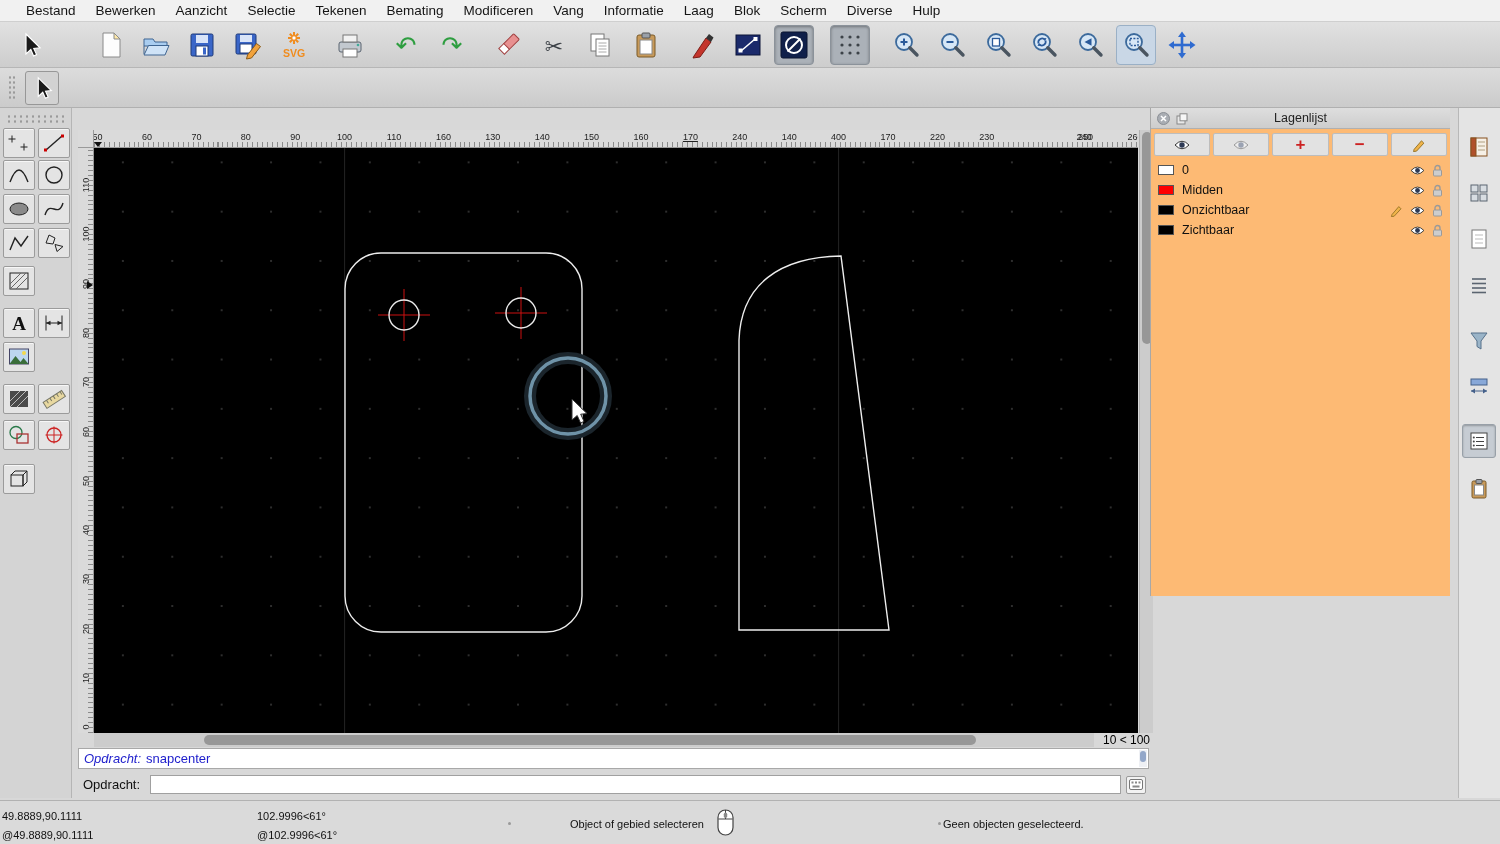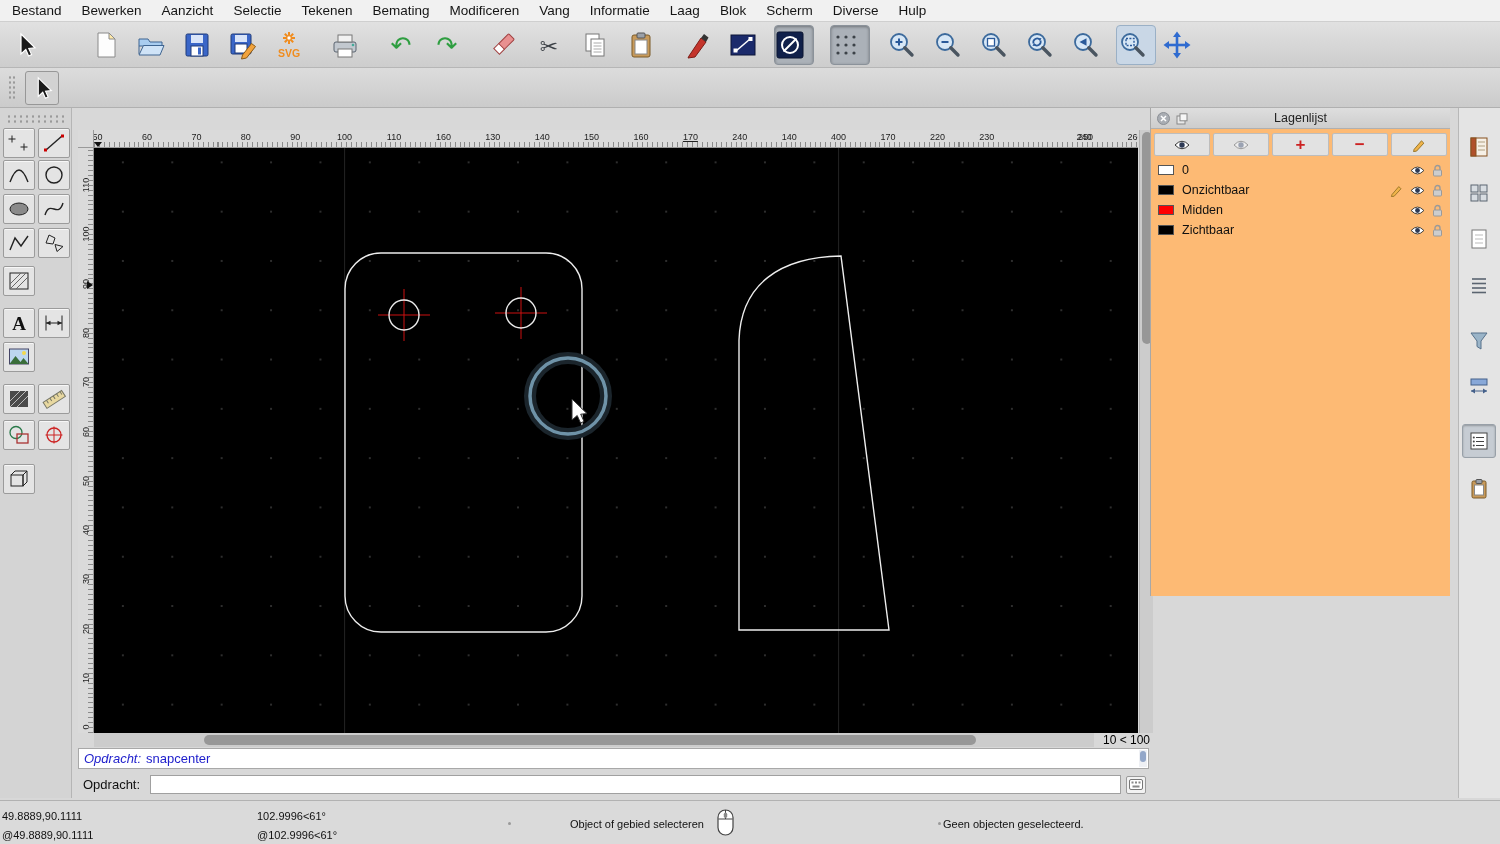--- a/index.html
+++ b/index.html
@@ -1,27 +1,27 @@
 <!DOCTYPE html>
 <html><head>
 <meta charset="utf-8">
 <style>
 *{margin:0;padding:0;box-sizing:border-box}
 html,body{background:#d8d8d8}
 body{font-family:"Liberation Sans",sans-serif}
 #root{position:relative;width:1500px;height:844px;overflow:hidden;background:#d8d8d8;font-size:13px;color:#111}
 
 
-.menubar{position:absolute;left:0;top:0;width:1500px;height:22px;background:#f1f1f1;border-bottom:1px solid #cfcfcf;display:flex;align-items:center;padding-left:2px}
+.menubar{position:absolute;left:0;top:0;width:1500px;height:22px;background:#f1f1f1;border-bottom:1px solid #cfcfcf;display:flex;align-items:center;padding-left:16px}
 .mitem{padding:0 10px;font-size:13.5px;color:#151515;line-height:21px;cursor:default}
 
 
 .toolbar1{position:absolute;left:0;top:22px;width:1500px;height:46px;background:linear-gradient(#e1e1e1,#cdcdcd);border-bottom:1px solid #b6b6b6}
 .tbrow{display:flex;align-items:center;height:100%;padding-left:10px}
-.tbtn{width:40px;height:40px;margin-right:6px;display:flex;align-items:center;border-radius:4px;flex:0 0 auto}
+.tbtn{width:40px;height:40px;margin-right:6px;display:flex;align-items:center;justify-content:center;border-radius:4px;flex:0 0 auto}
 .tbtn.pressed{background:#abb1b8;box-shadow:inset 0 1px 3px rgba(0,0,0,.35);border:1px solid #8b929a}
 .tbtn.hl{background:#c9d7e6;border:1px solid #9ab0c6}
 .tsep{width:10px;flex:0 0 auto}
 .toolbar2{position:absolute;left:0;top:68px;width:1500px;height:40px;background:linear-gradient(#dcdcdc,#cbcbcb);border-bottom:1px solid #b0b0b0;display:flex;align-items:center}
 .grip{width:7px;height:26px;margin-left:8px;background-image:radial-gradient(circle,#9a9a9a 1px,transparent 1.3px);background-size:4px 5px}
 .tool-active{width:34px;height:34px;margin-left:10px;border:1px solid #979797;border-radius:3px;background:#d2d2d2;display:flex;align-items:center;justify-content:center}
 
 
 .palette{position:absolute;left:0;top:108px;width:72px;height:690px;background:#d4d4d4;border-right:1px solid #b5b5b5}
 .phandle{position:absolute;left:6px;top:6px;width:60px;height:10px;background-image:radial-gradient(circle,#9a9a9a 1px,transparent 1.3px);background-size:6px 5px}
@@ -630,43 +630,43 @@
             </svg>
           </span>
           <span class="lic">
             <svg width="11" height="13" viewBox="0 0 11 13">
               <path d="M3 6 V4 a2.5 2.5 0 0 1 5 0 V6" fill="none" stroke="#9a9a9a" stroke-width="1.4"></path>
               <rect x="1.5" y="6" width="8" height="6" rx="1" fill="#cdcdcd" stroke="#9a9a9a"></rect>
             </svg>
           </span>
         </div>
         <div class="lrow">
-          <span class="lswatch" style="background: rgb(0, 0, 0);"></span>
-          <span class="lname">Onzichtbaar</span>
-          <span class="lic">
-            <svg width="13" height="13" viewBox="0 0 13 13">
-              <path d="M2 10.5 L8.8 2.6 L11 4.8 L4.2 12.2 L1.4 12.6 Z" fill="#f0b44a" stroke="#8a6a20" stroke-width="0.8"></path>
-            </svg>
-          </span>
+          <span class="lswatch" style="background: rgb(255, 0, 0);"></span>
+          <span class="lname">Midden</span>
           <span class="lic">
             <svg width="15" height="11" viewBox="0 0 16 12">
               <path d="M1 6 Q8 -1.5 15 6 Q8 13.5 1 6 Z" fill="#fff" stroke="#333"></path>
               <circle cx="8" cy="6" r="2.6" fill="#2d3a55"></circle>
             </svg>
           </span>
           <span class="lic">
             <svg width="11" height="13" viewBox="0 0 11 13">
               <path d="M3 6 V4 a2.5 2.5 0 0 1 5 0 V6" fill="none" stroke="#9a9a9a" stroke-width="1.4"></path>
               <rect x="1.5" y="6" width="8" height="6" rx="1" fill="#cdcdcd" stroke="#9a9a9a"></rect>
             </svg>
           </span>
         </div>
         <div class="lrow">
-          <span class="lswatch" style="background: rgb(255, 0, 0);"></span>
-          <span class="lname">Midden</span>
+          <span class="lswatch" style="background: rgb(0, 0, 0);"></span>
+          <span class="lname">Onzichtbaar</span>
+          <span class="lic">
+            <svg width="13" height="13" viewBox="0 0 13 13">
+              <path d="M2 10.5 L8.8 2.6 L11 4.8 L4.2 12.2 L1.4 12.6 Z" fill="#f0b44a" stroke="#8a6a20" stroke-width="0.8"></path>
+            </svg>
+          </span>
           <span class="lic">
             <svg width="15" height="11" viewBox="0 0 16 12">
               <path d="M1 6 Q8 -1.5 15 6 Q8 13.5 1 6 Z" fill="#fff" stroke="#333"></path>
               <circle cx="8" cy="6" r="2.6" fill="#2d3a55"></circle>
             </svg>
           </span>
           <span class="lic">
             <svg width="11" height="13" viewBox="0 0 11 13">
               <path d="M3 6 V4 a2.5 2.5 0 0 1 5 0 V6" fill="none" stroke="#9a9a9a" stroke-width="1.4"></path>
               <rect x="1.5" y="6" width="8" height="6" rx="1" fill="#cdcdcd" stroke="#9a9a9a"></rect>

